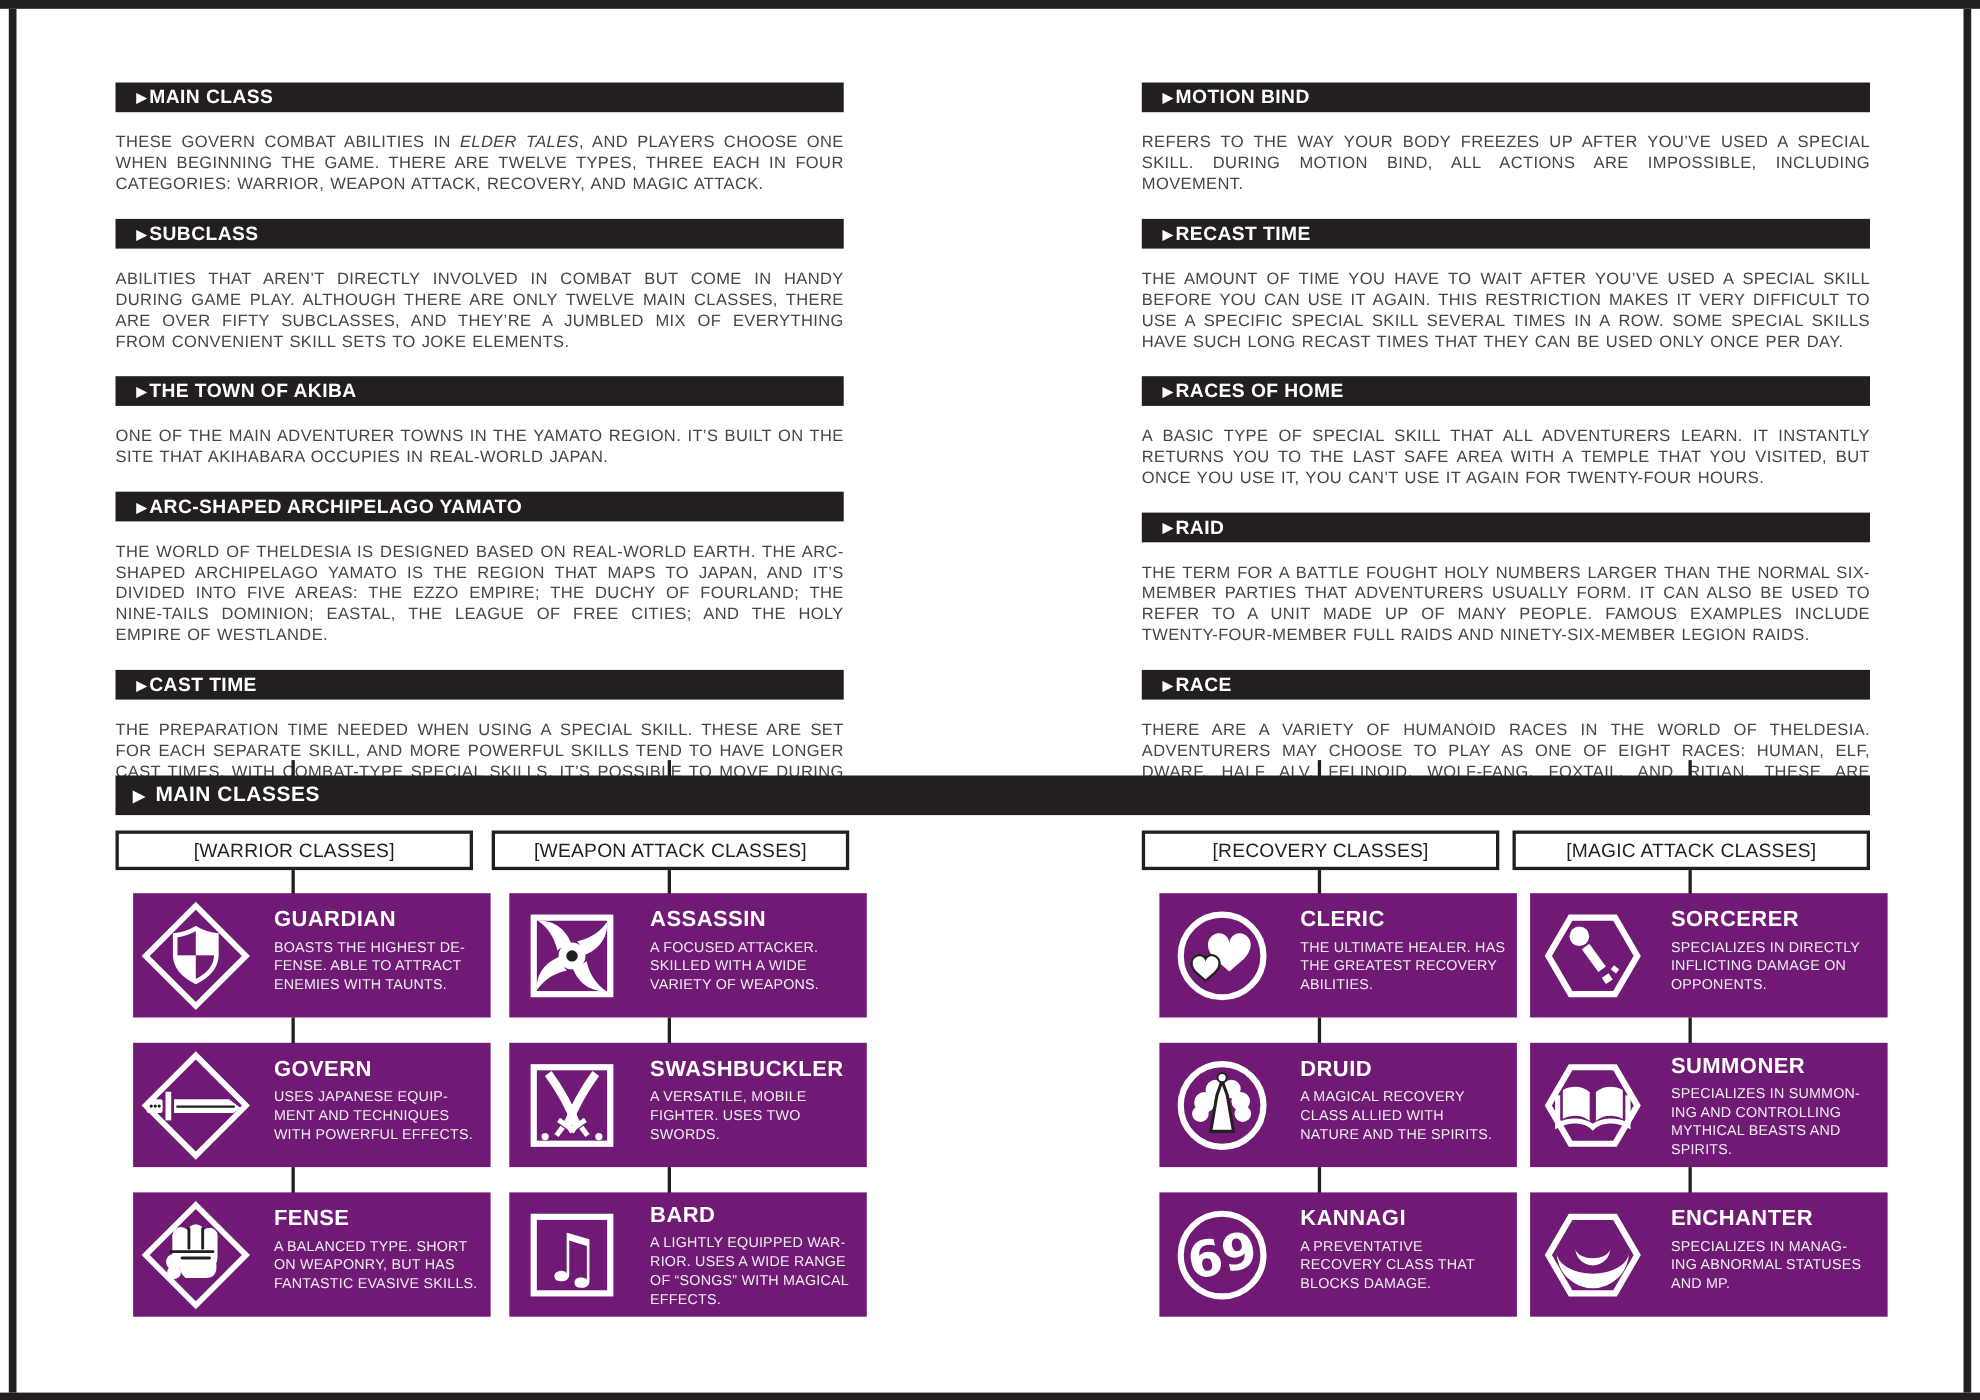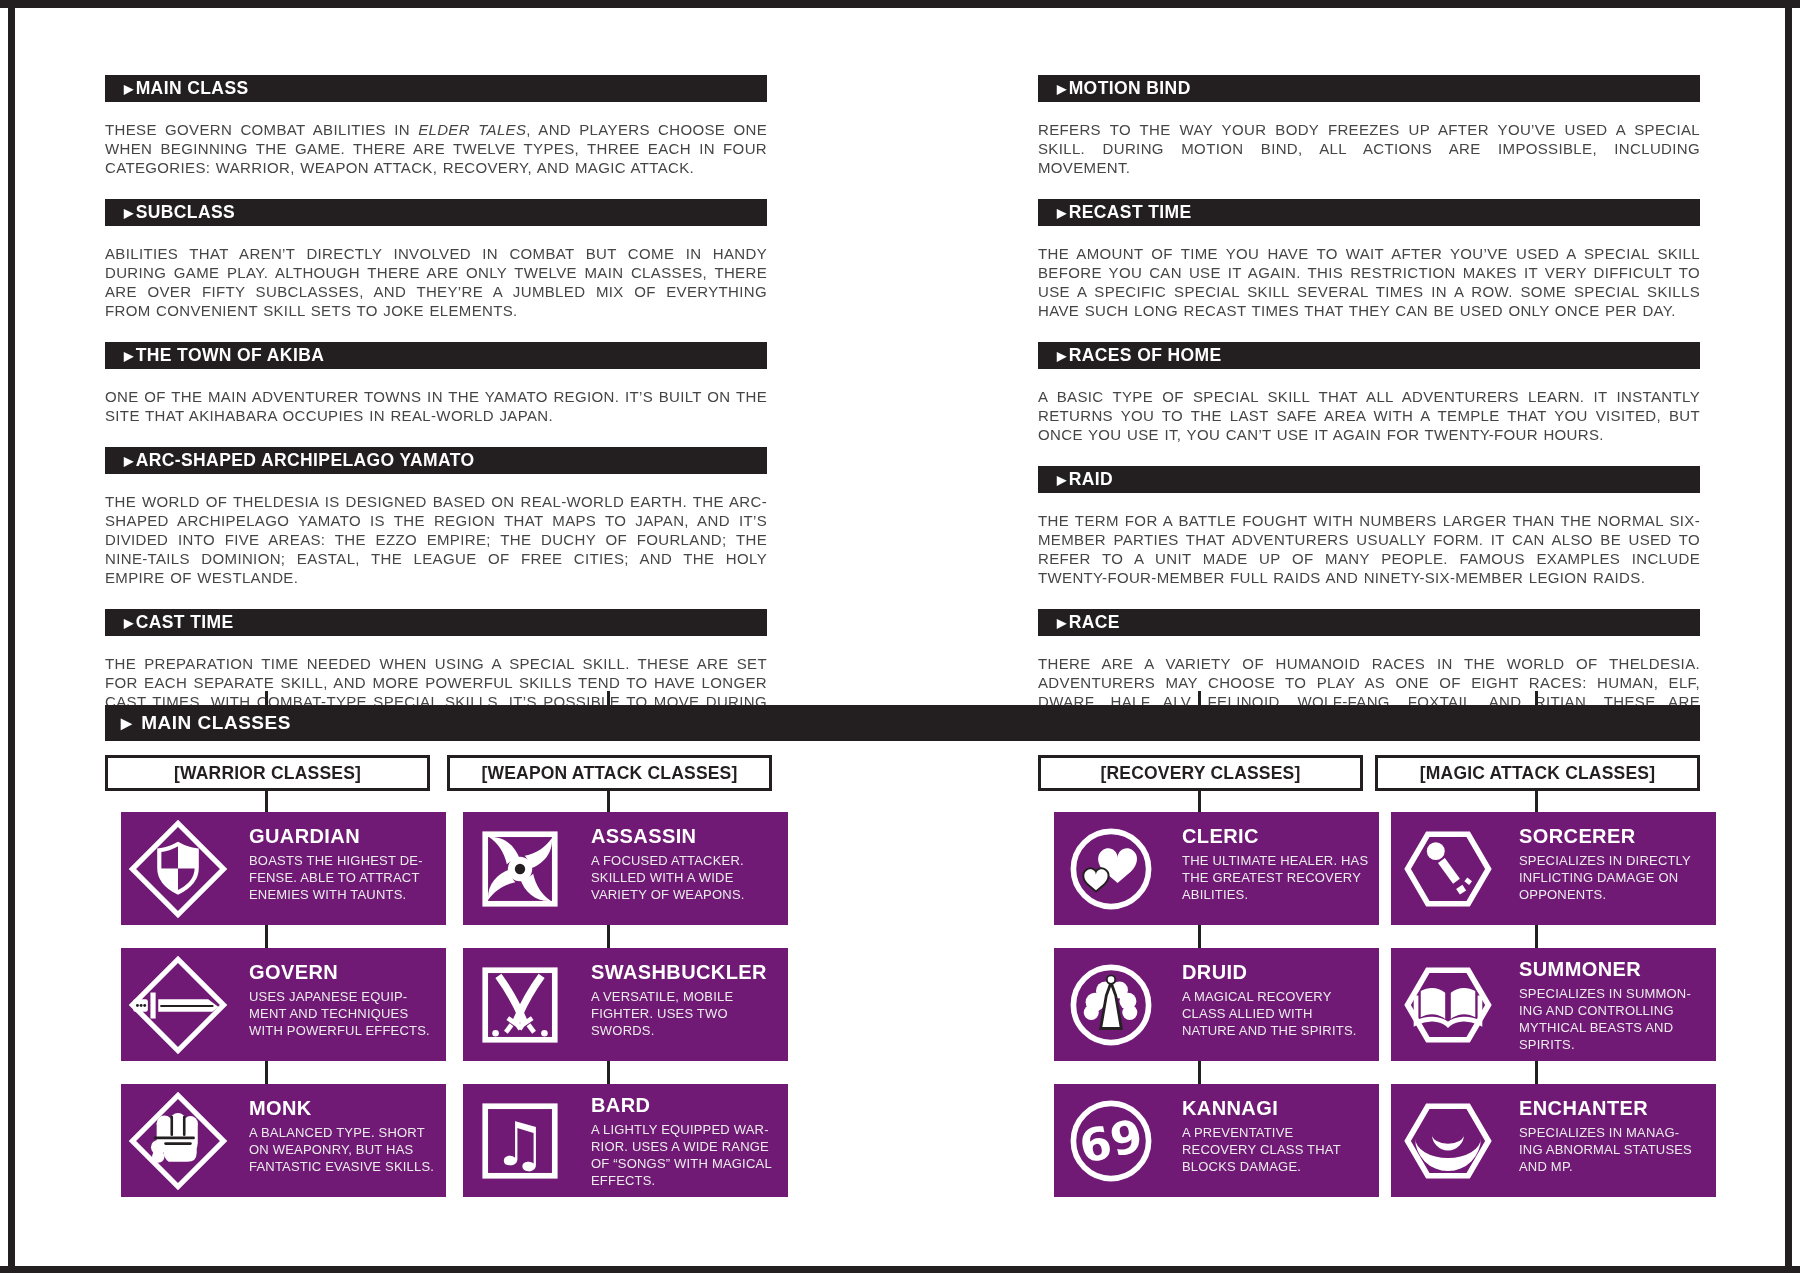--- a/index.html
+++ b/index.html
@@ -22,21 +22,21 @@
 
   
   #classes{position:absolute;left:105px;top:705px;width:1595px;height:492px;}
   #classes-bar{position:absolute;left:0;top:0;width:1595px;height:36px;background:#231f20;
     color:#fff;display:flex;align-items:center;padding-left:16px;box-sizing:border-box;
     font-weight:bold;font-size:19px;letter-spacing:0.5px;}
   #classes-bar .arrow{font-size:14px;margin-right:9px;line-height:1;}
   .class-col{position:absolute;top:0;width:325px;}
   .cat-box{position:absolute;top:50px;left:0;width:325px;height:36px;box-sizing:border-box;
     background:#fff;border:3px solid #231f20;display:flex;align-items:center;justify-content:center;
-    font-weight:bold;font-size:17.5px;color:#231f20;letter-spacing:0.2px;}
+    font-weight:normal;font-size:17.5px;color:#231f20;letter-spacing:0.2px;}
   .class-box{position:absolute;left:16px;width:325px;height:113px;background:#701a75;color:#fff;}
   .class-box.r1{top:107px;} .class-box.r2{top:243px;} .class-box.r3{top:379px;}
   .vline{position:absolute;left:160px;width:3px;background:#231f20;}
   .v0{top:-14px;height:15px;} .v1{top:86px;height:22px;} .v2{top:220px;height:24px;} .v3{top:356px;height:24px;}
   .class-icon{position:absolute;left:5px;top:50%;transform:translateY(-50%);width:104px;height:104px;}
   .class-icon.sq{left:10px;width:94px;height:94px;}
   .class-text{position:absolute;left:128px;top:13px;right:8px;}
   .class-name{font-weight:bold;font-size:20px;letter-spacing:0.4px;margin-bottom:4px;}
   .class-desc{font-size:13px;line-height:17px;color:#ececec;letter-spacing:0.2px;white-space:pre-line;}
 </style>
@@ -106,21 +106,21 @@
       <span class="arrow">▶</span>
       <span>RACES OF HOME</span>
     </div>
     <p class="term-body">A BASIC TYPE OF SPECIAL SKILL THAT ALL ADVENTURERS LEARN. IT INSTANTLY RETURNS YOU TO THE LAST SAFE AREA WITH A TEMPLE THAT YOU VISITED, BUT ONCE YOU USE IT, YOU CAN’T USE IT AGAIN FOR TWENTY-FOUR HOURS.</p>
   </div>
   <div class="entry">
     <div class="term-bar">
       <span class="arrow">▶</span>
       <span>RAID</span>
     </div>
-    <p class="term-body">THE TERM FOR A BATTLE FOUGHT WITH NUMBERS LARGER THAN THE NORMAL SIX-MEMBER PARTIES THAT ADVENTURERS USUALLY FORM. IT CAN ALSO BE USED TO REFER TO A UNIT MADE UP OF MANY PEOPLE. FAMOUS EXAMPLES INCLUDE TWENTY-FOUR-MEMBER FULL RAIDS AND NINETY-SIX-MEMBER LEGION RAIDS.</p>
+    <p class="term-body">THE TERM FOR A BATTLE FOUGHT HOLY NUMBERS LARGER THAN THE NORMAL SIX-MEMBER PARTIES THAT ADVENTURERS USUALLY FORM. IT CAN ALSO BE USED TO REFER TO A UNIT MADE UP OF MANY PEOPLE. FAMOUS EXAMPLES INCLUDE TWENTY-FOUR-MEMBER FULL RAIDS AND NINETY-SIX-MEMBER LEGION RAIDS.</p>
   </div>
   <div class="entry">
     <div class="term-bar">
       <span class="arrow">▶</span>
       <span>RACE</span>
     </div>
     <p class="term-body">THERE ARE A VARIETY OF HUMANOID RACES IN THE WORLD OF THELDESIA. ADVENTURERS MAY CHOOSE TO PLAY AS ONE OF EIGHT RACES: HUMAN, ELF, DWARF, HALF ALV, FELINOID, WOLF-FANG, FOXTAIL, AND RITIAN. THESE ARE SOMETIMES CALLED BY THE GENERAL TERM, “THE ‘GOOD’ HUMAN RACES.”</p>
   </div>
 </section>
 
@@ -186,21 +186,21 @@
           <path d="M36 52 H62 Q68 52 68 58 V61 Q68 70 59 70 H41 Q36 66 36 60 Z"></path>
         </g>
         <g stroke="#231f20" stroke-width="2.5" stroke-linecap="round">
           <line x1="44" y1="27" x2="44" y2="44"></line>
             <line x1="56" y1="27" x2="56" y2="44"></line>
           <line x1="28" y1="47" x2="65" y2="47"></line>
             <line x1="38" y1="52.5" x2="62" y2="52.5"></line>
         </g>
       </svg>
       <div class="class-text">
-        <div class="class-name">MONK</div>
+        <div class="class-name">FENSE</div>
         <div class="class-desc">A BALANCED TYPE. SHORT
 ON WEAPONRY, BUT HAS
 FANTASTIC EVASIVE SKILLS.</div>
       </div>
     </div>
   </div>
 
   <div class="class-col" style="left:342px;">
     <div class="vline v0"></div>
     <div class="cat-box">[WEAPON ATTACK CLASSES]</div>

